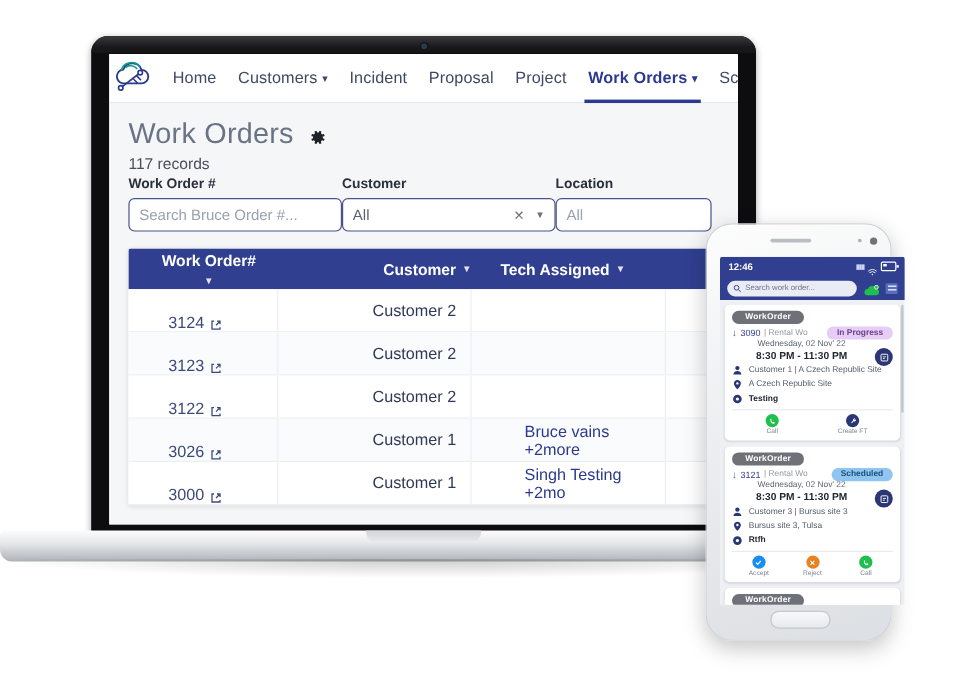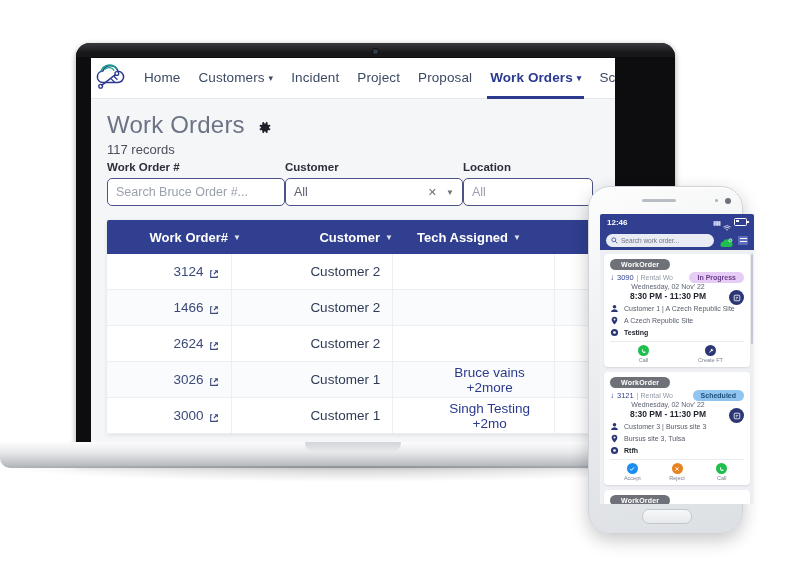--- a/index.html
+++ b/index.html
@@ -6,24 +6,23 @@
   body{
     width:800px;height:571px;overflow:hidden;background:#ffffff;
     font-family:"Liberation Sans", sans-serif;
     -webkit-font-smoothing:antialiased;
   }
   .stage{position:relative;width:800px;height:571px;}
 
   
   .laptop{position:absolute;left:58px;top:30px;width:590px;height:432px;}
   .lap-lid{
-    position:absolute;left:18px;top:13px;width:554px;height:420px;
+    position:absolute;left:18px;top:0;width:554px;height:420px;
     background:#0d0d0f;border-radius:14px 14px 4px 4px;
     box-shadow:0 2px 6px rgba(0,0,0,.35);
-    padding-left:45px;
   }
   .lap-lid:before{
     content:"";position:absolute;left:0;top:0;right:0;height:14px;
     border-radius:14px 14px 0 0;
     background:linear-gradient(180deg,#3a3a3e 0%,#17171a 70%);
   }
   .lap-cam{position:absolute;left:50%;top:6px;width:5px;height:5px;margin-left:-2.5px;
     border-radius:50%;background:#2c3a4a;box-shadow:0 0 0 1px #111;}
   .lap-screen{
     position:absolute;left:15px;top:15px;width:524px;height:392px;
@@ -82,23 +81,23 @@
   .dd-ico{font-size:8px;}
 
   .table-wrap{margin:14px 16px 0 16px;background:#fff;border-radius:2px;
     box-shadow:0 1px 4px rgba(0,0,0,.10);overflow:hidden;}
   .thead{display:flex;background:#303f8f;height:34px;align-items:center;}
   .th{
     color:#fff;font-size:13px;font-weight:700;display:flex;align-items:center;
     justify-content:flex-end;gap:5px;box-sizing:border-box;padding-right:12px;
   }
   .th .sort{font-size:8px;opacity:.85;}
-  .c1{width:146px;}
+  .c1{width:146px;flex-direction:column;}
   .c2{width:152px;}
-  .c3{width:150px;justify-content:flex-start;padding-left:12px;text-align:center;}
+  .c3{width:150px;justify-content:flex-start;padding-left:12px;}
   .c4{flex:1;}
   .trow{display:flex;height:35px;align-items:center;border-bottom:1px solid #eceef2;gap:32px;}
   .trow:nth-child(odd){background:#fafbfc;}
   .trow:nth-child(even){background:#ffffff;}
   .td{box-sizing:border-box;font-size:13.5px;color:#2f3a56;
     display:flex;align-items:center;justify-content:flex-end;padding-right:12px;
     border-right:1px solid #eceef2;height:100%;}
   .td.c3{justify-content:flex-start;padding-left:12px;color:#2b3a8f;}
   .td.c4{border-right:none;}
   .wo-link{color:#3b4a7a;display:flex;align-items:center;gap:5px;}
@@ -211,24 +210,24 @@
             <div class="nav-item">
               <span>Home</span>
             </div>
             <div class="nav-item">
               <span>Customers</span><span class="caret">▾</span>
             </div>
             <div class="nav-item">
               <span>Incident</span>
             </div>
             <div class="nav-item">
+              <span>Proposal</span>
+            </div>
+            <div class="nav-item">
               <span>Project</span>
-            </div>
-            <div class="nav-item">
-              <span>Proposal</span>
             </div>
             <div class="nav-item active">
               <span>Work Orders</span><span class="caret">▾</span>
             </div>
             <div class="nav-item">
               <span>Scheduler</span>
             </div>
 
           </div>
         </div>
@@ -301,38 +300,38 @@
                 </a>
               </div>
               <div class="td c2">Customer 2</div>
               <div class="td c3"></div>
               <div class="td c4"></div>
             </div>
 
             <div class="trow">
               <div class="td c1">
                 <a class="wo-link">
-                  <span>1466</span>
+                  <span>3123</span>
                   <span class="ext">
                     <svg viewBox="0 0 12 12" width="10" height="10">
                         <path d="M4 2H2v8h8V8" fill="none" stroke="#3b4a7a" stroke-width="1.3"></path>
                         <path d="M7 2h3v3M10 2L6 6" fill="none" stroke="#3b4a7a" stroke-width="1.3"></path>
                       </svg>
                   </span>
                 </a>
               </div>
               <div class="td c2">Customer 2</div>
               <div class="td c3"></div>
               <div class="td c4"></div>
             </div>
 
             <div class="trow">
               <div class="td c1">
                 <a class="wo-link">
-                  <span>2624</span>
+                  <span>3122</span>
                   <span class="ext">
                     <svg viewBox="0 0 12 12" width="10" height="10">
                         <path d="M4 2H2v8h8V8" fill="none" stroke="#3b4a7a" stroke-width="1.3"></path>
                         <path d="M7 2h3v3M10 2L6 6" fill="none" stroke="#3b4a7a" stroke-width="1.3"></path>
                       </svg>
                   </span>
                 </a>
               </div>
               <div class="td c2">Customer 2</div>
               <div class="td c3"></div>

